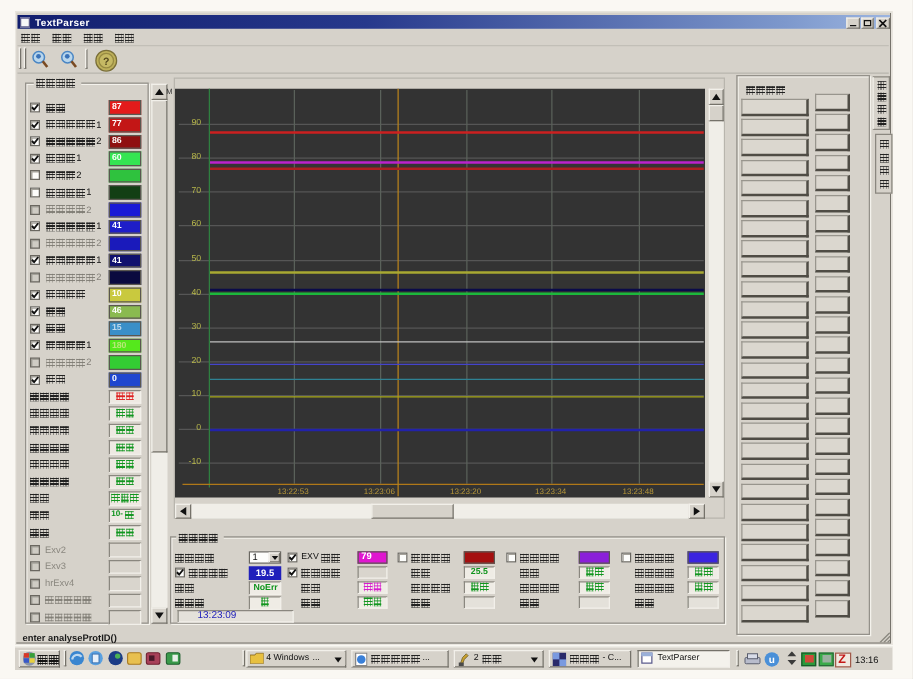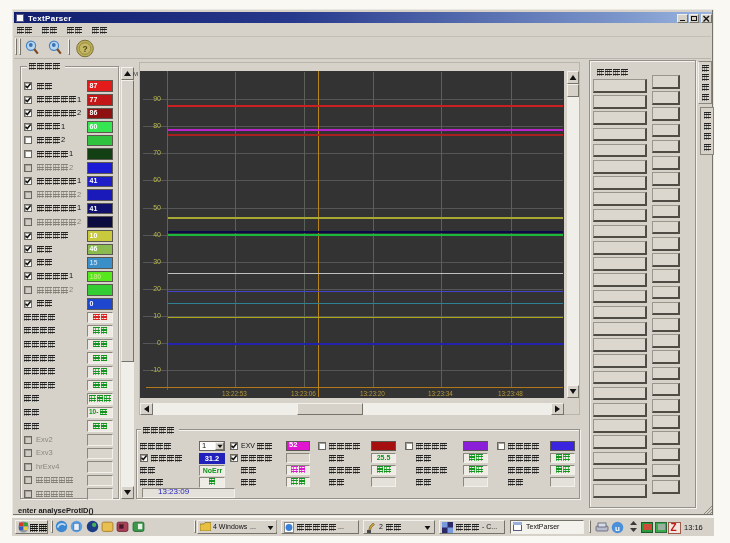--- a/index.html
+++ b/index.html
@@ -397,21 +397,21 @@
 <i class="abs cj " style="left:140px;top:479px;width:7px;height:7px"></i>
 <i class="abs cj " style="left:148px;top:479px;width:7px;height:7px"></i>
 <i class="abs cj " style="left:156px;top:479px;width:7px;height:7px"></i>
 <div class="abs" style="left:199px;top:440.5px;width:26px;height:10px;background:#fdfdfb;border:1px solid #6a6760"></div>
 <div class="abs" style="left:202px;top:440.5px;font-size:7.5px;color:#111;font-weight:normal;white-space:nowrap;line-height:9px">1</div>
 <div class="abs raised" style="left:215px;top:441.5px;width:9px;height:8px"></div>
 <svg class="abs" style="left:216.5px;top:443.5px" width="6" height="5">
     <path d="M3 4 L5.6 .8 L.4 .8 Z" fill="#111"></path>
   </svg>
 <div class="abs" style="left:199px;top:452.5px;width:26px;height:11px;background:#2020bb"></div>
-<div class="abs" style="left:199px;top:452.5px;font-size:7.5px;color:#fff;font-weight:bold;white-space:nowrap;width:26px;text-align:center;line-height:11px">31.2</div>
+<div class="abs" style="left:199px;top:452.5px;font-size:7.5px;color:#fff;font-weight:bold;white-space:nowrap;width:26px;text-align:center;line-height:11px">19.5</div>
 <div class="abs sunk" style="left:199px;top:464.5px;width:26px;height:11px;background:#efece5"></div>
 <div class="abs" style="left:200px;top:464.5px;font-size:7px;color:#0e941c;font-weight:bold;white-space:nowrap;width:25px;text-align:center;line-height:11px">NoErr</div>
 <div class="abs sunk" style="left:199px;top:476.5px;width:26px;height:11px;background:#efece5"></div>
 <i class="abs cj cjg" style="left:208.75px;top:478.3px;width:6.5px;height:6.5px"></i>
 <div class="abs sunk" style="left:142px;top:487.5px;width:93px;height:10px;background:#e4e1da"></div>
 <div class="abs" style="left:158px;top:487.2px;font-size:8px;color:#2222bb;font-weight:normal;white-space:nowrap;line-height:10px">13:23:09</div>
 <div class="abs cb" style="left:230px;top:441.5px;width:8px;height:8px;background:#fdfdfb"></div>
 <svg class="abs" style="left:230px;top:441.5px" width="8" height="8">
     <path d="M1.5 3.8 L3.3 5.6 L6.6 1.6" stroke="#101010" stroke-width="1.5" fill="none"></path>
   </svg>
@@ -424,21 +424,21 @@
   </svg>
 <i class="abs cj " style="left:241px;top:455px;width:7px;height:7px"></i>
 <i class="abs cj " style="left:249px;top:455px;width:7px;height:7px"></i>
 <i class="abs cj " style="left:257px;top:455px;width:7px;height:7px"></i>
 <i class="abs cj " style="left:265px;top:455px;width:7px;height:7px"></i>
 <i class="abs cj " style="left:241px;top:467px;width:7px;height:7px"></i>
 <i class="abs cj " style="left:249px;top:467px;width:7px;height:7px"></i>
 <i class="abs cj " style="left:241px;top:479px;width:7px;height:7px"></i>
 <i class="abs cj " style="left:249px;top:479px;width:7px;height:7px"></i>
 <div class="abs" style="left:286px;top:440.5px;width:24px;height:10px;background:#e016d0;border:1px solid #5a5750"></div>
-<div class="abs" style="left:289px;top:440.0px;font-size:7.5px;color:#fff;font-weight:bold;white-space:nowrap;line-height:10px">52</div>
+<div class="abs" style="left:289px;top:440.0px;font-size:7.5px;color:#fff;font-weight:bold;white-space:nowrap;line-height:10px">79</div>
 <div class="abs sunk" style="left:286px;top:452.5px;width:24px;height:10px;background:#d9d5cd"></div>
 <div class="abs sunk" style="left:286px;top:464.5px;width:24px;height:10px;background:#efece5"></div>
 <i class="abs cj cjm" style="left:291px;top:466.3px;width:6.5px;height:6.5px"></i>
 <i class="abs cj cjm" style="left:298.5px;top:466.3px;width:6.5px;height:6.5px"></i>
 <div class="abs sunk" style="left:286px;top:476.5px;width:24px;height:10px;background:#efece5"></div>
 <i class="abs cj cjg" style="left:291px;top:478.3px;width:6.5px;height:6.5px"></i>
 <i class="abs cj cjg" style="left:298.5px;top:478.3px;width:6.5px;height:6.5px"></i>
 <div class="abs cb" style="left:318px;top:441.5px;width:8px;height:8px;background:#fdfdfb"></div>
 <i class="abs cj " style="left:329px;top:443px;width:7px;height:7px"></i>
 <i class="abs cj " style="left:337px;top:443px;width:7px;height:7px"></i>

